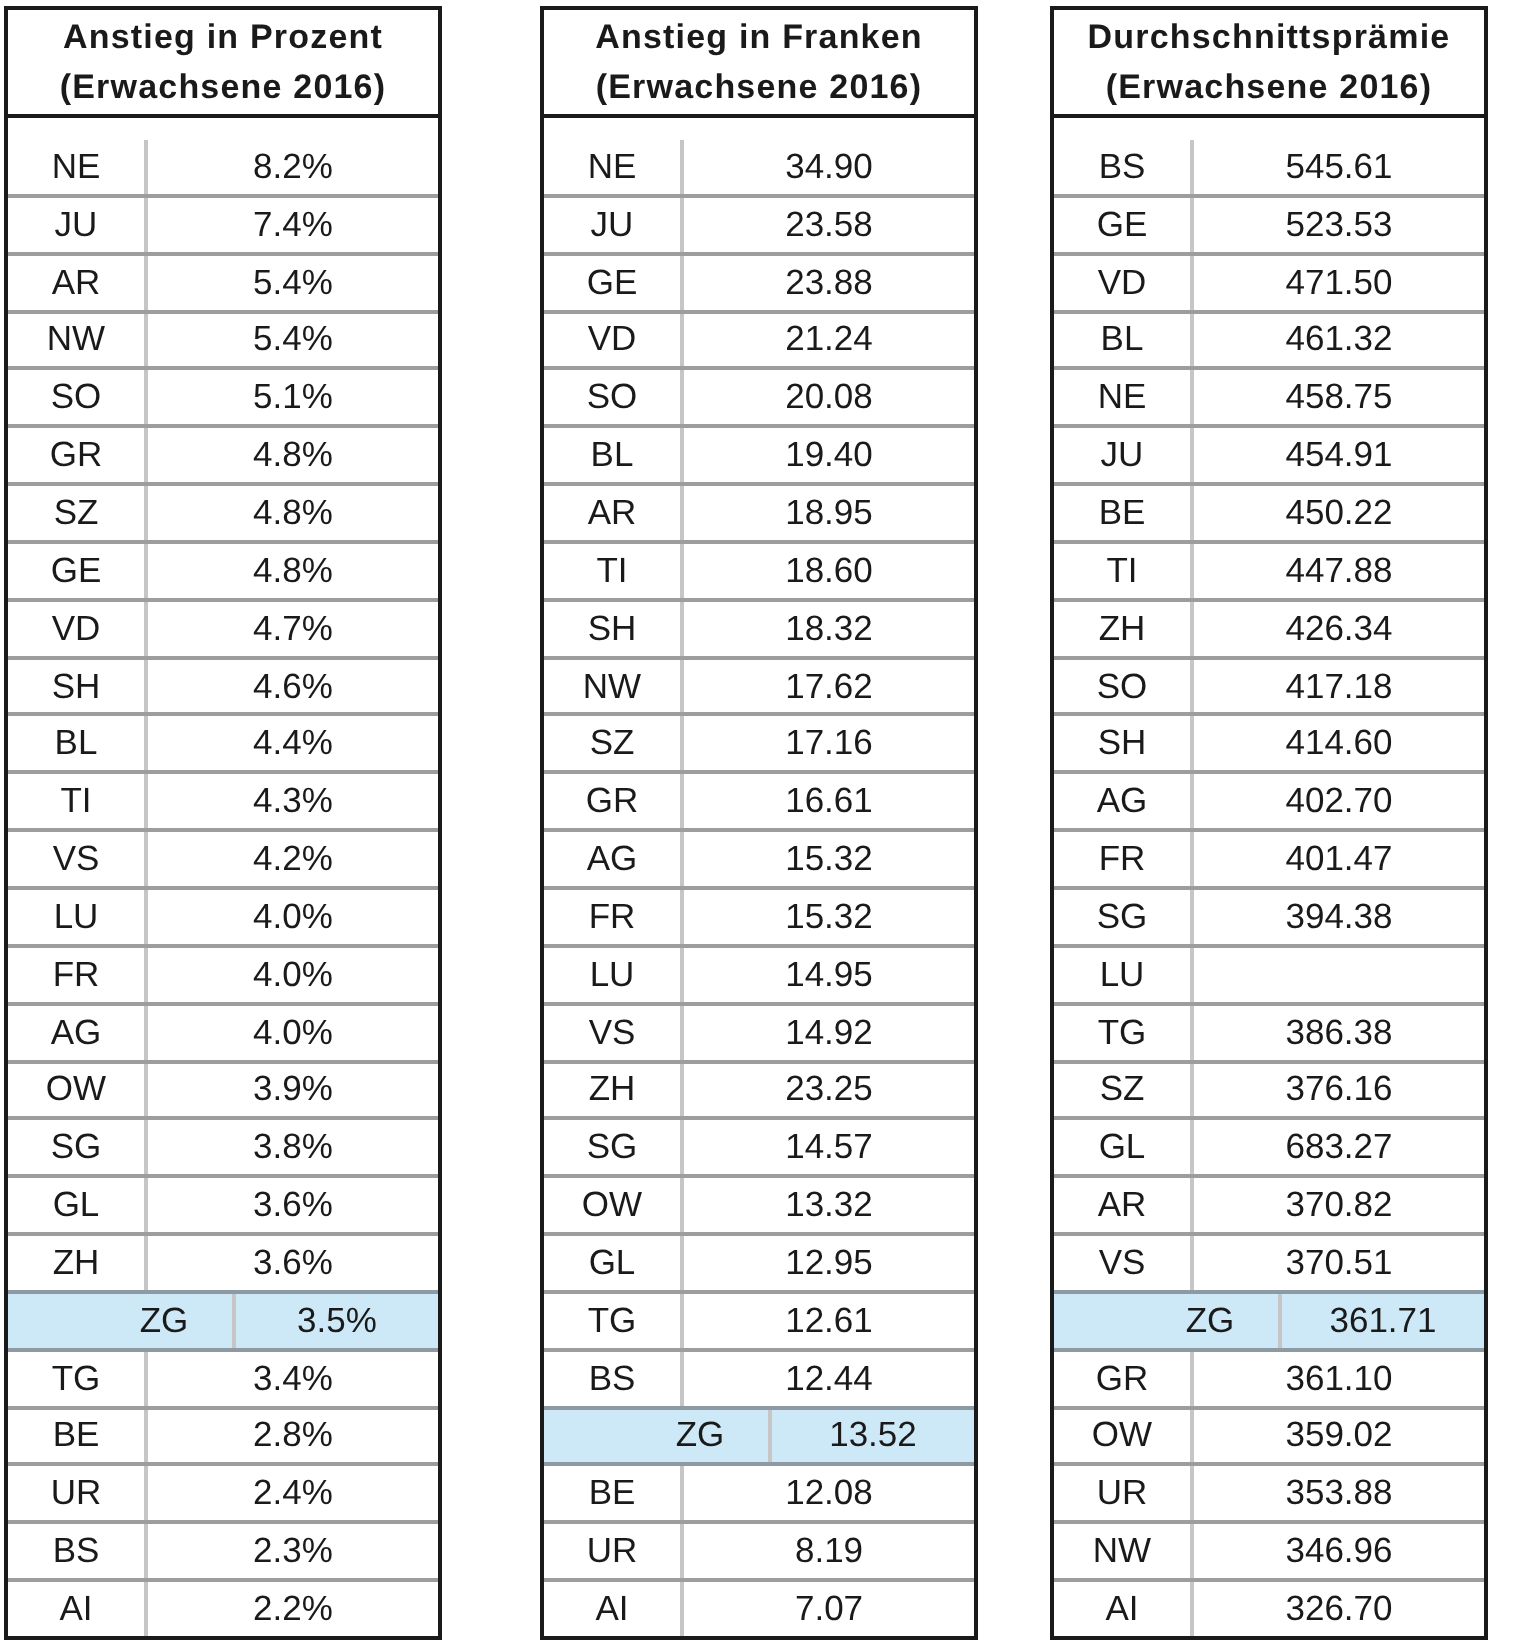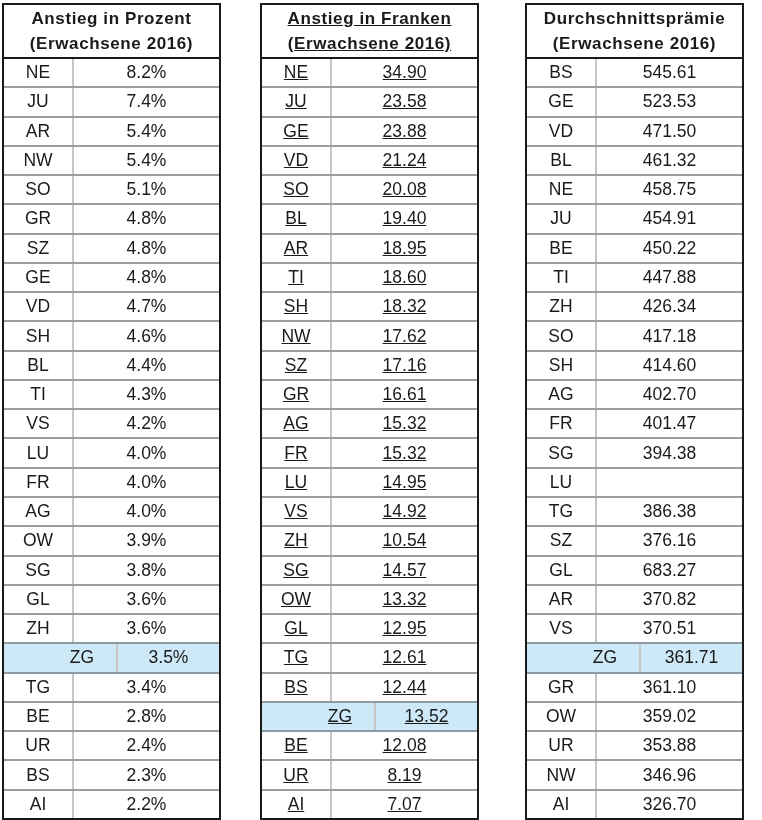--- a/index.html
+++ b/index.html
@@ -22,23 +22,24 @@
   .table {
     position: absolute;
     top: 3px;
     height: 813px;
     width: 215px;
     border: 2px solid var(--border-outer, #1a1a1a);
     background: #ffffff;
     display: flex;
     flex-direction: column;
     box-sizing: content-box;
+    gap: 11px;
   }
   .table.t0 { left: 2px; }
-  .table.t1 { left: 260px; text-decoration: underline; }
+  .table.t1 { left: 270px; }
   .table.t2 { left: 525px; }
 
   .thead {
     border-bottom: 2px solid var(--border-outer, #1a1a1a);
     height: 52px;
     display: flex;
     flex-direction: column;
     justify-content: center;
     text-align: center;
     font-weight: bold;
@@ -266,21 +267,21 @@
         <div class="row">
     <div class="cell canton">LU</div>
     <div class="cell value">14.95</div>
   </div>
         <div class="row">
     <div class="cell canton">VS</div>
     <div class="cell value">14.92</div>
   </div>
         <div class="row">
     <div class="cell canton">ZH</div>
-    <div class="cell value">10.54</div>
+    <div class="cell value">23.25</div>
   </div>
         <div class="row">
     <div class="cell canton">SG</div>
     <div class="cell value">14.57</div>
   </div>
         <div class="row">
     <div class="cell canton">OW</div>
     <div class="cell value">13.32</div>
   </div>
         <div class="row">

